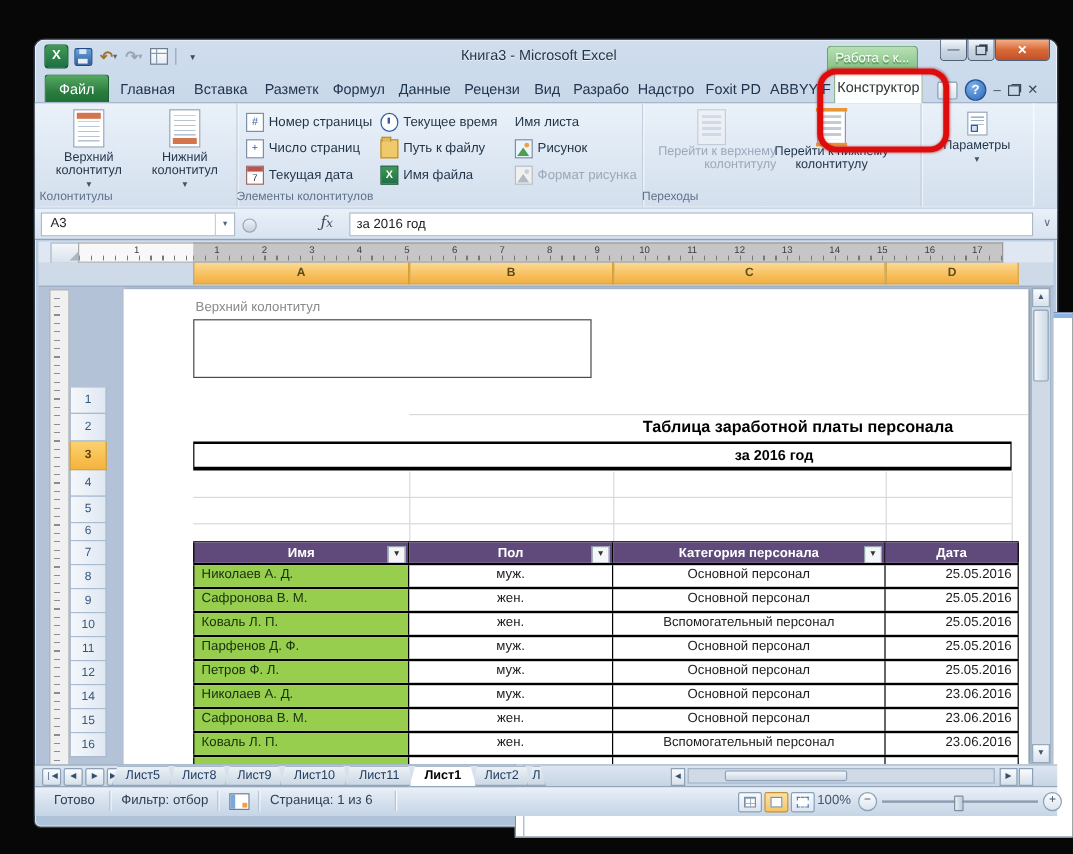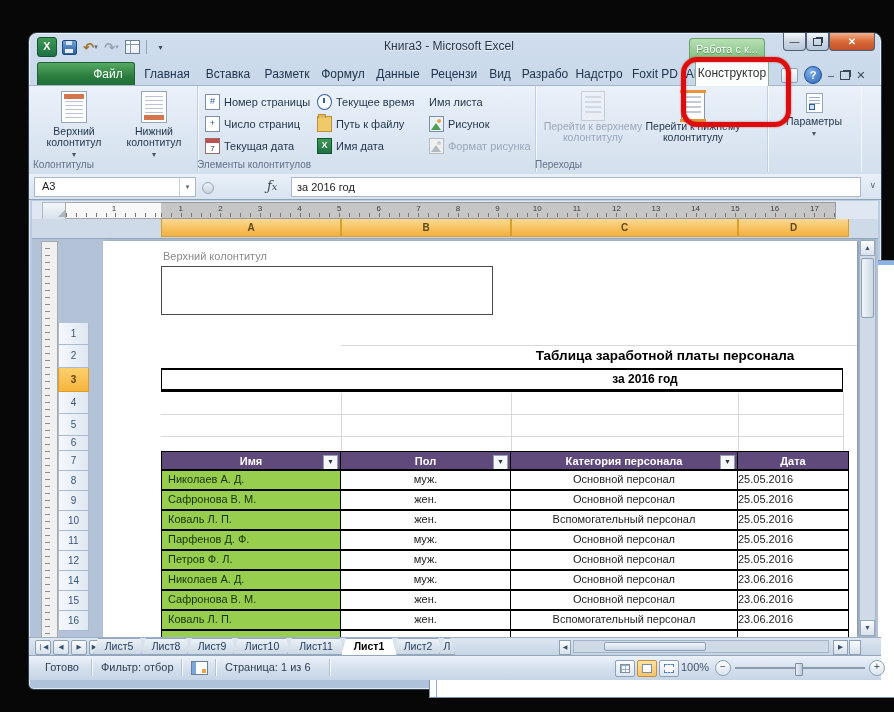--- a/index.html
+++ b/index.html
@@ -151,21 +151,21 @@
   .gline{position:absolute;background:#d9d9d9;}
   
   .t-row{position:absolute;left:132px;display:flex;box-sizing:border-box;border-bottom:2px solid #000;}
   .t-row.first{border-top:1px solid #000;}
   .t-cell{box-sizing:border-box;border-right:1px solid #000;font-size:11px;color:#1c1c1c;
       overflow:hidden;white-space:nowrap;position:relative;}
   .t-cell.left1{border-left:1px solid #000;}
   .th-cell{background:#60497B;color:#fff;font-weight:bold;text-align:center;}
   .name-cell{background:#98ce4e;padding-left:6px;color:#17300f;}
   .ctr{text-align:center;}
-  .rgt{text-align:left;padding-right:5px;}
+  .rgt{text-align:right;padding-right:5px;}
   .fdrop{position:absolute;right:2px;top:3px;width:13px;height:13px;background:#f4f6f8;border:1px solid #93a0ae;
       font-size:7px;color:#333;text-align:center;line-height:12px;}
   
   .vscroll{position:absolute;left:830px;top:38px;width:17px;height:398px;background:#cfdae6;border:1px solid #a3b4c6;box-sizing:border-box;}
   .vs-btn{position:absolute;left:0;right:0;height:16px;background:linear-gradient(#fbfdfe,#d8e1ec);border:1px solid #96a9bd;
       box-sizing:border-box;font-size:7px;color:#44566c;text-align:center;line-height:14px;}
   .vs-thumb{position:absolute;left:1px;right:1px;top:18px;height:58px;border:1px solid #8da2b8;border-radius:2px;
       background:linear-gradient(90deg,#f2f6fa,#ccd8e5);}
   
   .tabbar{position:absolute;left:0;top:604px;right:0;height:18px;background:linear-gradient(#dce6f1,#c5d3e2);
@@ -240,21 +240,21 @@
       <div class="ctx-group">Работа с к...</div>
       <div class="wbtn" style="left:754px;width:21px;">—</div>
       <div class="wbtn" style="left:777px;width:21px;">
           <span class="glyph-restore"></span>
         </div>
       <div class="wbtn close" style="left:800px;width:44px;">✕</div>
     </div>
 
     <div class="tabrow">
       <div class="tabs-flex">
-        <div class="file-tab" style="width:52px;padding-left:44px;">Файл</div>
+        <div class="file-tab" style="width:52px;">Файл</div>
         <div id="rtabs" style="display:flex;gap:2px;">
             <div class="rtab" style="width: 60px;">Главная</div>
             <div class="rtab" style="width: 58px;">Вставка</div>
             <div class="rtab" style="width: 56px;">Разметк</div>
             <div class="rtab" style="width: 52px;">Формул</div>
             <div class="rtab" style="width: 54px;">Данные</div>
             <div class="rtab" style="width: 54px;">Рецензи</div>
             <div class="rtab" style="width: 34px;">Вид</div>
             <div class="rtab" style="width: 52px;">Разрабо</div>
             <div class="rtab" style="width: 52px;">Надстро</div>
@@ -305,40 +305,40 @@
             <div class="elbtn" style="left: 120px; top: 6px;">
               <div class="eico clock"></div>
               <div style="display: inline;">Текущее время</div>
             </div>
             <div class="elbtn" style="left: 120px; top: 28px;">
               <div class="eico folder"></div>
               <div style="display: inline;">Путь к файлу</div>
             </div>
             <div class="elbtn" style="left: 120px; top: 50px;">
               <div class="eico xl">X</div>
-              <div style="display: inline;">Имя дата</div>
+              <div style="display: inline;">Имя файла</div>
             </div>
             <div class="elbtn" style="left: 232px; top: 6px;">
               <div class="eico sheet"></div>
               <div style="display: inline;">Имя листа</div>
             </div>
             <div class="elbtn" style="left: 232px; top: 28px;">
               <div class="eico pic"></div>
               <div style="display: inline;">Рисунок</div>
             </div>
             <div class="elbtn disabled" style="left: 232px; top: 50px;">
               <div class="eico picgray"></div>
               <div style="display: inline;">Формат рисунка</div>
             </div>
           </div>
         <div class="rglabel">Элементы колонтитулов</div>
       </div>
 
       <div class="rgroup" style="left:506px;width:232px;">
-        <div class="gobtn disabled" style="left:4px;">
+        <div class="gobtn disabled" style="left:4px;text-align:right;">
           <div class="goicon"></div>
           <span class="lbl">Перейти к верхнему колонтитулу</span>
         </div>
         <div class="gobtn" style="left:104px;">
           <div class="goicon go2"></div>
           <span class="lbl">Перейти к нижнему колонтитулу</span>
         </div>
         <div class="rglabel">Переходы</div>
       </div>
 

